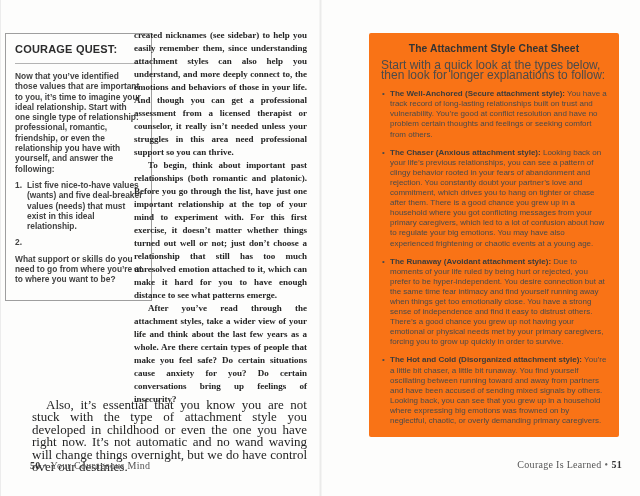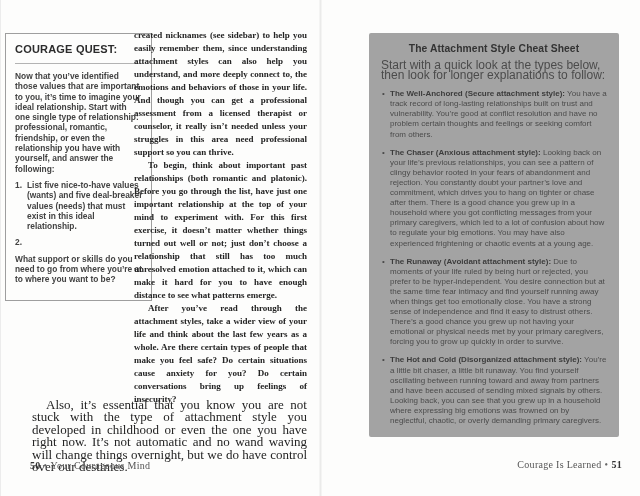--- a/index.html
+++ b/index.html
@@ -59,21 +59,21 @@
 
   .footer { position: absolute; font-size: 10px; letter-spacing: 0.3px; color: #555; font-family: Liberation Serif, serif; }
   .footer .pgnum { font-weight: bold; color: #333; }
   .footer .sep { margin: 0 3px; color: #666; }
   .footer-left { left: 29px; top: 460px; }
   .footer-right { right: 18px; top: 459px; }
 
   
   .cheat-box {
     position: absolute; left: 368px; top: 33px; width: 250px; min-height: 400px;
-    background: #a3a3a3;
+    background: #f97316;
     border-radius: 2px;
     padding: 10px 12px 11px;
     color: #4b4b4b;
   }
   .cheat-title {
     font-size: 10.3px; font-weight: bold; text-align: center;
     color: #333333; margin-bottom: 6px; letter-spacing: 0.1px;
   }
   .cheat-intro { font-size: 12px; line-height: 10.1px; margin-bottom: 9px; }
   .cheat-item { display: flex; font-size: 8px; line-height: 10.1px; margin-bottom: 8px; }

